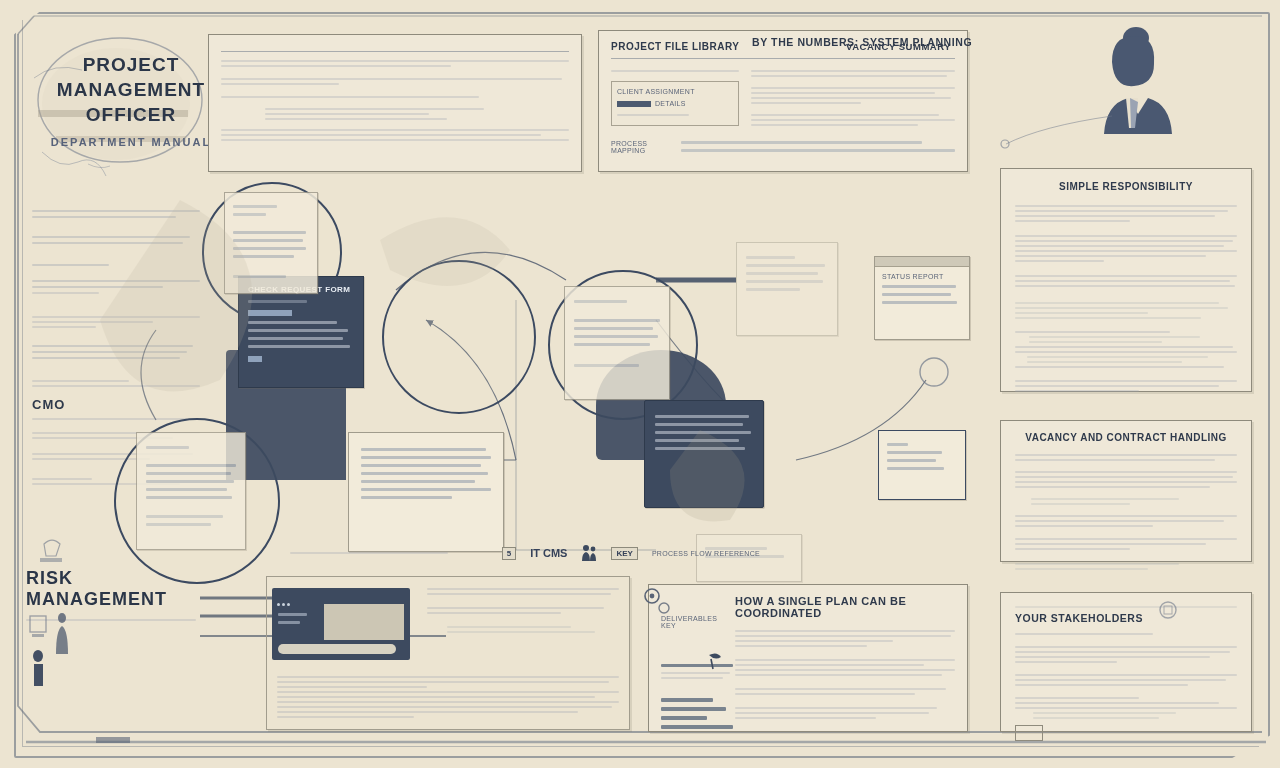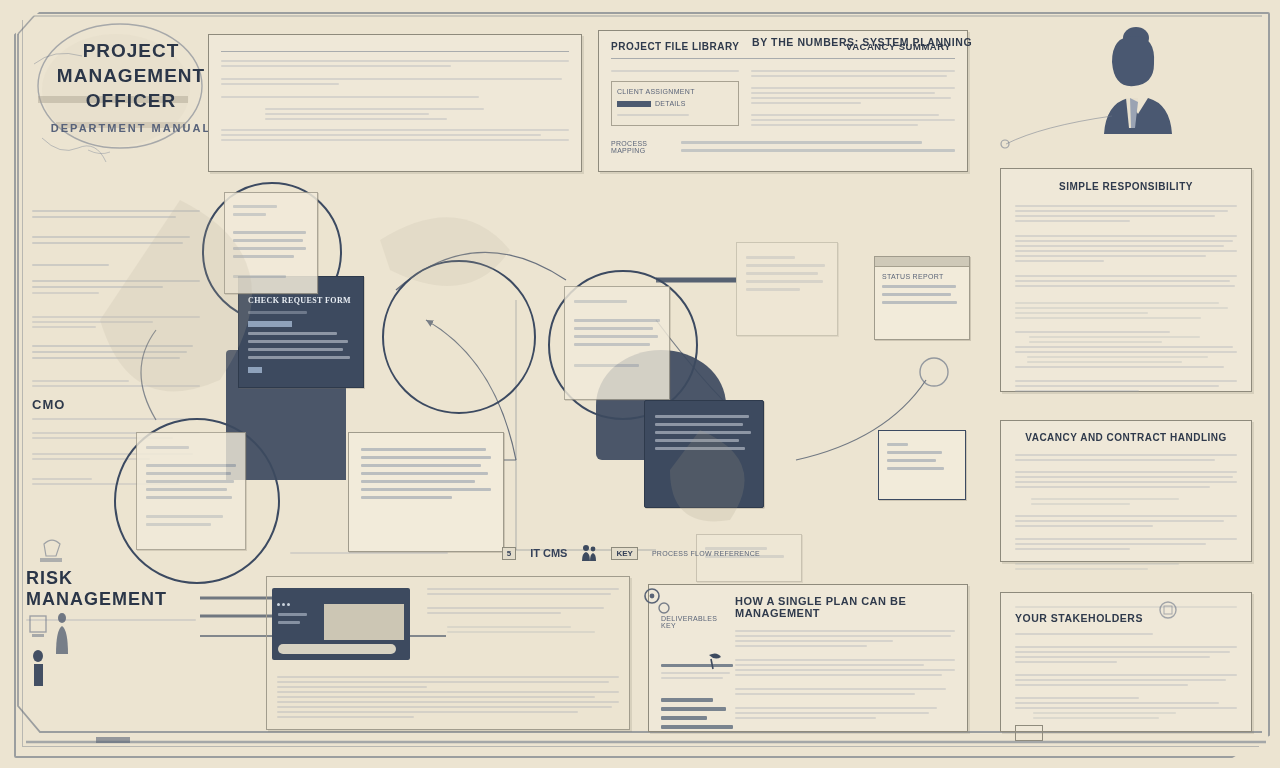--- a/index.html
+++ b/index.html
@@ -28,21 +28,21 @@
 
   
   .ln{height:3px;background:#9aa3af;opacity:.62;border-radius:1px;margin:5px 0;}
   .ln.d{background:#5d6a7d;opacity:.8;}
   .ln.lt{opacity:.38;height:2px;margin:4px 0;}
   .ln.t{height:2px;opacity:.3;margin:3px 0;}
 
   .rule{height:1px;background:#6f7a8a;opacity:.55;margin:6px 0 8px;}
 
   
-  .title-blob{position:absolute;left:28px;top:18px;width:190px;height:150px;}
+  .title-blob{position:absolute;left:28px;top:32px;width:190px;height:150px;}
   .title-blob .scribble{position:absolute;inset:0;}
   .pm-title{position:absolute;left:18px;top:20px;width:170px;text-align:center;
     font-size:19px;line-height:25px;font-weight:700;color:#2b3648;letter-spacing:1px;}
   .pm-sub{position:absolute;left:18px;top:104px;width:170px;text-align:center;
     font-size:11px;letter-spacing:2px;color:#57627a;font-weight:700;}
 
   
   .leftcol{position:absolute;left:32px;top:206px;width:168px;}
   .leftcol .hd{font-size:13px;font-weight:700;letter-spacing:1px;color:#2f3a4c;margin:10px 0 6px;}
 
@@ -398,21 +398,21 @@
 
     <div class="node-circle" style="left:18px;top:258px;width:162px;height:162px;"></div>
     <div class="node-circle" style="left:286px;top:100px;width:150px;height:150px;"></div>
     <div class="node-circle" style="left:106px;top:22px;width:136px;height:136px;"></div>
     <div class="node-circle" style="left:452px;top:110px;width:146px;height:146px;"></div>
 
     <div class="blob" style="left:130px;top:190px;width:120px;height:130px;opacity:.92;border-radius:4px 4px 0 0;"></div>
     <div class="blob" style="left:500px;top:190px;width:130px;height:110px;opacity:.92;border-radius:50% 50% 6px 6px;"></div>
 
     <div class="doc dark" style="left:142px;top:116px;width:124px;height:110px;">
-      <div style="padding:19px 9px;font-family:Liberation Serif, serif;">
+      <div style="padding:8px 9px;">
         <div class="hd">CHECK REQUEST FORM</div>
         <div class="ln" style="width:56%;background:#aab4c0;opacity:.45;margin-top:6px"></div>
         <div style="width:44px;height:6px;background:#8fa2bb;margin:7px 0 3px"></div>
         <div class="ln" style="width:84%"></div>
         <div class="ln" style="width:94%"></div>
         <div class="ln" style="width:90%"></div>
         <div class="ln" style="width:96%"></div>
         <div style="width:14px;height:6px;background:#8fa2bb;margin-top:8px"></div>
       </div>
     </div>
@@ -596,21 +596,21 @@
         <div class="ln t" style="width:93%"></div>
       <div class="ln t" style="width:100%"></div>
       <div class="ln t" style="width:98%"></div>
         <div class="ln t" style="width:88%"></div>
       <div class="ln t" style="width:40%"></div>
     </div>
   </div>
 
   <div class="panel" style="left:648px;top:584px;width:318px;height:146px;">
     <div style="padding:10px 12px 10px 86px;">
-      <div class="panel-title" style="font-size:11px;">HOW A SINGLE PLAN CAN BE MANAGEMENT</div>
+      <div class="panel-title" style="font-size:11px;">HOW A SINGLE PLAN CAN BE COORDINATED</div>
       <div style="height:8px"></div>
       <div>
         <div class="ln t" style="width:100%"></div>
           <div class="ln t" style="width:98%"></div>
         <div class="ln t" style="width:72%"></div>
           <div class="ln t" style="width:60%"></div>
       </div>
       <div style="height:6px"></div>
       <div>
         <div class="ln t" style="width:100%"></div>

